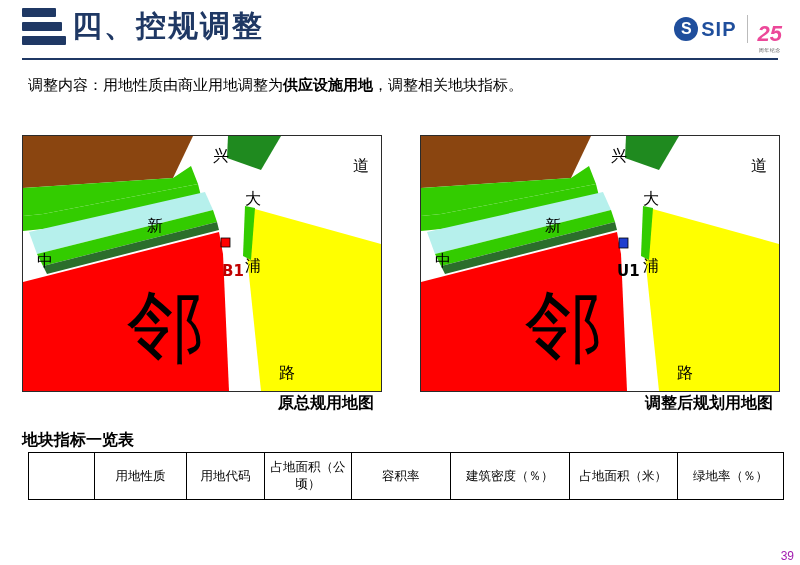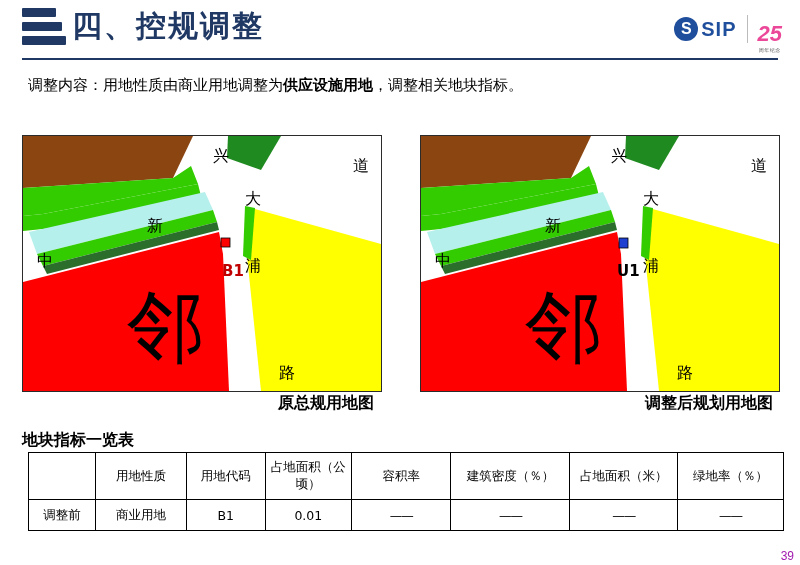--- a/index.html
+++ b/index.html
@@ -198,26 +198,16 @@
       <td class="c-nature">用地性质</td>
       <td class="c-code">用地代码</td>
       <td class="c-area">占地面积（公顷）</td>
       <td class="c-far">容积率</td>
       <td class="c-density">建筑密度（％）</td>
       <td class="c-height">占地面积（米）</td>
       <td class="c-green">绿地率（％）</td>
     </tr>
   </thead>
   <tbody>
-    <tr>
-      <td>调整前</td>
-      <td>商业用地</td>
-      <td>B1</td>
-      <td>0.01</td>
-      <td class="dash">——</td>
-      <td class="dash">——</td>
-      <td class="dash">——</td>
-      <td class="dash">——</td>
-    </tr>
   </tbody>
 </table>
 
 <div class="pageno">39</div>
 
 </body></html>

